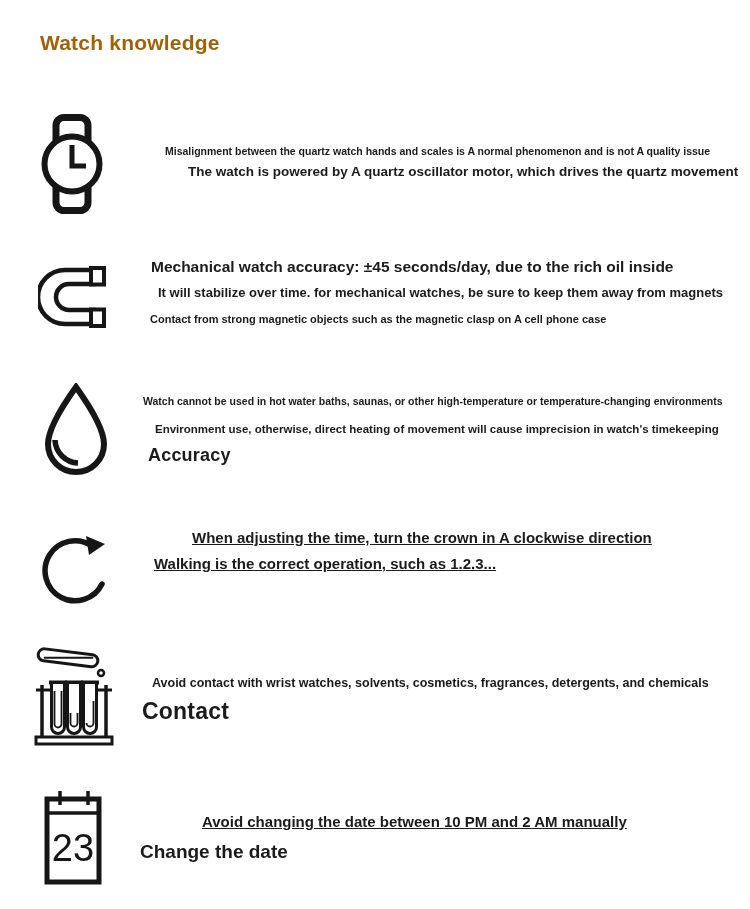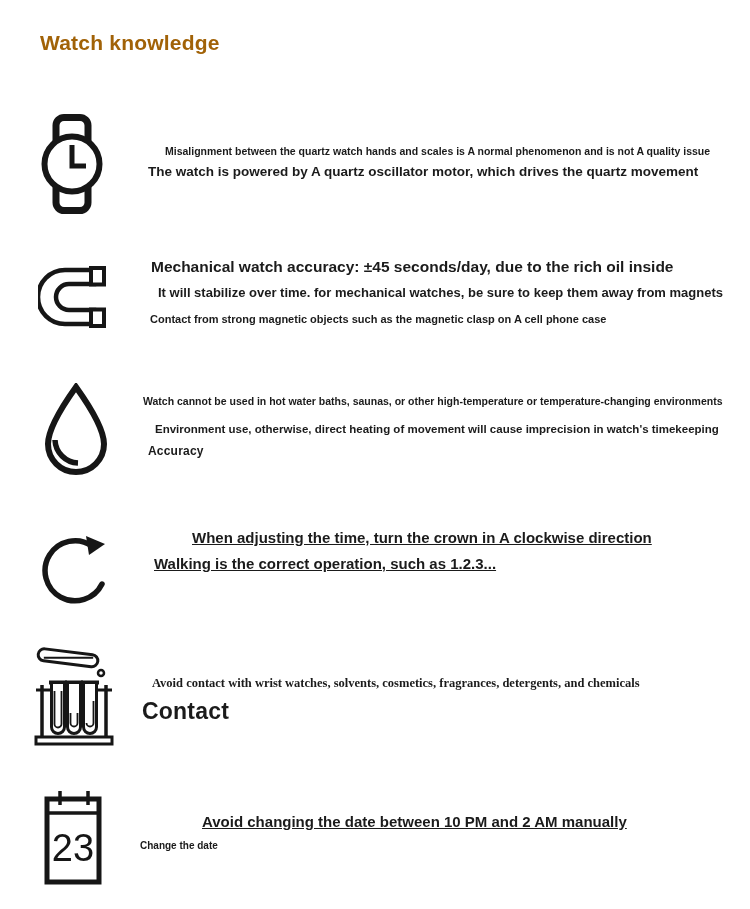--- a/index.html
+++ b/index.html
@@ -15,42 +15,42 @@
   .icon{position:absolute;}
   .icon svg{display:block;}
   .txt{position:absolute;width:600px;}
   .txt p{margin:0;font-weight:700;line-height:1.25;white-space:nowrap;color:#1b1b1b;}
   .xs  {font-size:10.5px;}
   .s11 {font-size:11px;}
   .s115{font-size:11.5px;}
   .s125{font-size:12.5px;}
   .s13 {font-size:13px;}
   .s135{font-size:13.5px;}
-  .s145{font-size:10px;}
+  .s145{font-size:19px;}
   .s15 {font-size:15px;text-decoration:underline;}
   .s155{font-size:15.5px;}
-  .h18 {font-size:12px;letter-spacing:.2px;}
+  .h18 {font-size:18px;letter-spacing:.2px;}
   .h20 {font-size:23px;letter-spacing:.2px;}
 </style>
 </head>
 <body>
 
 <h1>Watch knowledge</h1>
 
 <div>
   <div class="icon" style="left:40px;top:114px;">
     <svg width="64" height="100" viewBox="0 0 64 100">
       <rect x="16" y="3.5" width="32" height="93" rx="8" fill="none" stroke="#161616" stroke-width="7"></rect>
       <circle cx="32" cy="50" r="27.5" fill="#ffffff" stroke="#161616" stroke-width="6"></circle>
       <path d="M32 31 L32 52 L46 52" fill="none" stroke="#161616" stroke-width="5"></path>
     </svg>
   </div>
   <div class="txt" style="left:140px;top:145px;">
     <p class="xs" style="padding-left:25px;">Misalignment between the quartz watch hands and scales is A normal phenomenon and is not A quality issue</p>
-    <p class="s135" style="padding-left:8px;margin-top:6px;">The watch is powered by A quartz oscillator motor, which drives the quartz movement</p>
+    <p class="s135" style="padding-left:8px;margin-top:6px;margin-left:40px;">The watch is powered by A quartz oscillator motor, which drives the quartz movement</p>
   </div>
 </div>
 
 <div>
   <div class="icon" style="left:38px;top:266px;">
     <svg width="70" height="62" viewBox="0 0 70 62">
       <path d="M56 4 H27 A27 27 0 0 0 27 58 H56 V44 H31 A13 13 0 0 1 31 18 H56 Z" fill="none" stroke="#161616" stroke-width="4.5"></path>
       <rect x="53" y="2" width="13" height="16.5" fill="#ffffff" stroke="#161616" stroke-width="4"></rect>
       <rect x="53" y="43.5" width="13" height="16.5" fill="#ffffff" stroke="#161616" stroke-width="4"></rect>
     </svg>
@@ -109,21 +109,21 @@
       <path d="M33.5 41 V84 A6.5 6.5 0 0 0 46.5 84 V41" fill="#ffffff" stroke="#161616" stroke-width="3"></path>
       <path d="M36.5 70 V80 a3.5 3.5 0 0 0 7 0 V70" fill="none" stroke="#161616" stroke-width="1.8"></path>
 
       <line x1="47" y1="39.5" x2="65" y2="39.5" stroke="#161616" stroke-width="4"></line>
       <path d="M49.5 41 V84 A6.5 6.5 0 0 0 62.5 84 V41" fill="#ffffff" stroke="#161616" stroke-width="3"></path>
       <path d="M59.5 58 V80 a3.5 3.5 0 0 1 -7 0" fill="none" stroke="#161616" stroke-width="1.8"></path>
       <rect x="2" y="94" width="76" height="7" fill="#ffffff" stroke="#161616" stroke-width="3"></rect>
     </svg>
   </div>
   <div class="txt" style="left:140px;top:676px;">
-    <p class="s125" style="padding-left:12px;font-family:Liberation Serif, serif;">Avoid contact with wrist watches, solvents, cosmetics, fragrances, detergents, and chemicals</p>
+    <p class="s125" style="padding-left:12px;">Avoid contact with wrist watches, solvents, cosmetics, fragrances, detergents, and chemicals</p>
     <p class="h20" style="padding-left:2px;margin-top:5px;">Contact</p>
   </div>
 </div>
 
 <div>
   <div class="icon" style="left:40px;top:788px;">
     <svg width="66" height="98" viewBox="0 0 66 98">
       <rect x="7" y="11" width="52" height="83" fill="#ffffff" stroke="#161616" stroke-width="5"></rect>
       <line x1="7" y1="25" x2="59" y2="25" stroke="#161616" stroke-width="3.5"></line>
       <line x1="20" y1="3" x2="20" y2="17" stroke="#161616" stroke-width="3.5"></line>

